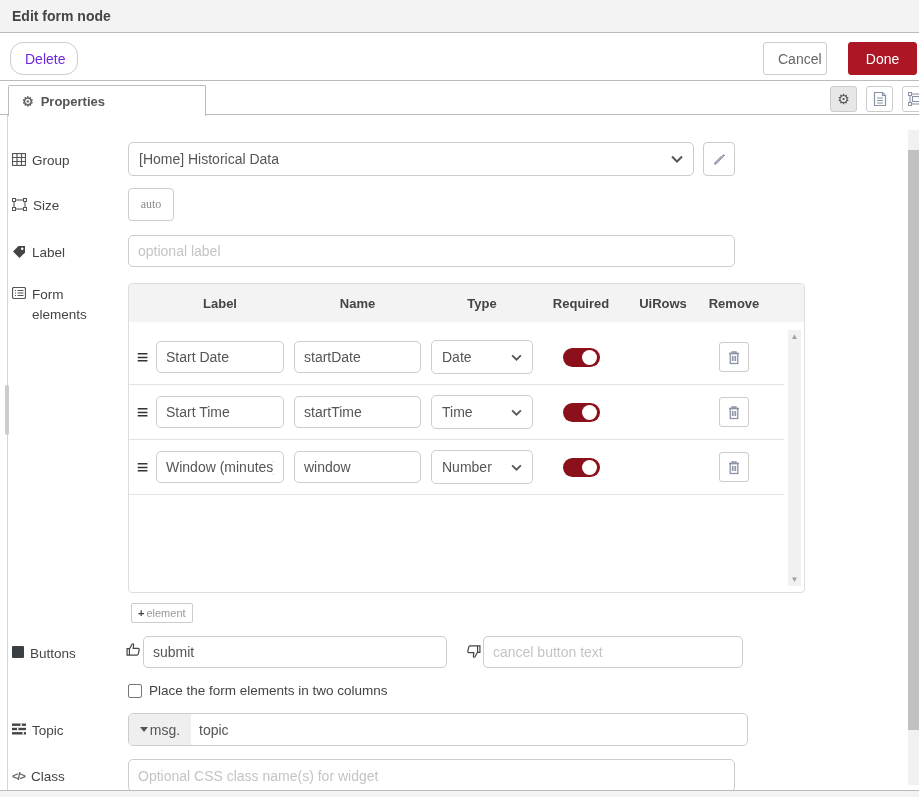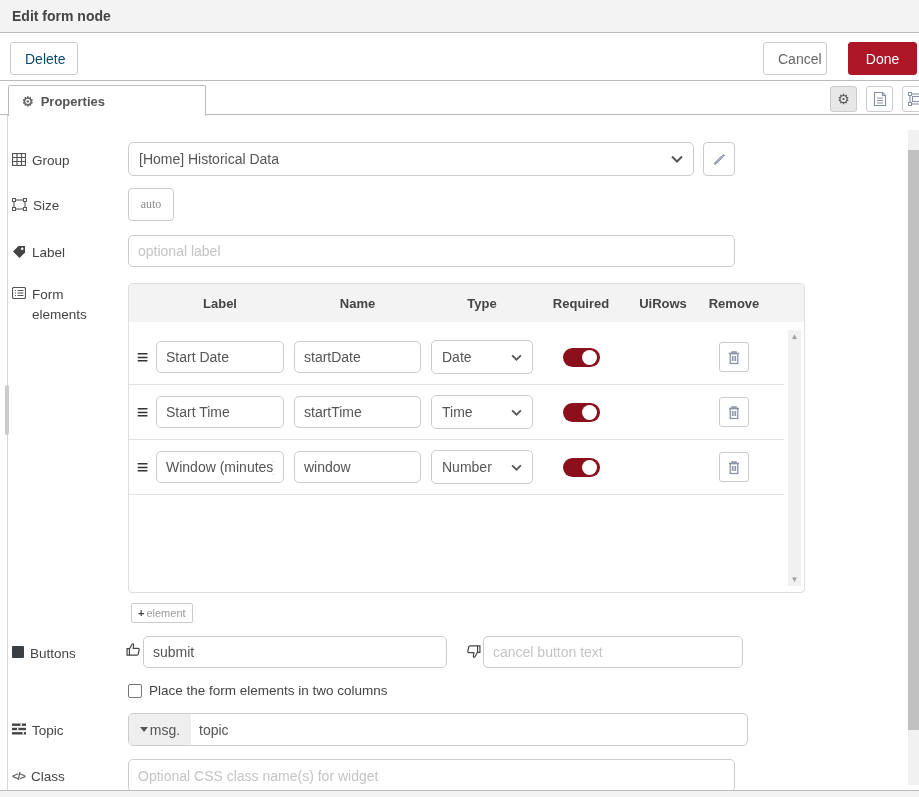--- a/index.html
+++ b/index.html
@@ -10,21 +10,21 @@
   
   .hdr { position:absolute; top:0; left:0; width:919px; height:33px;
     background:#f3f3f3; border-bottom:1px solid #bbb; }
   .hdr-title { position:absolute; left:12px; top:8px; font-size:14px; font-weight:bold; color:#444; }
 
   
   .btnrow { position:absolute; top:33px; left:0; width:919px; height:48px;
     background:#fff; border-bottom:1px solid #bbb; }
   .btn { position:absolute; top:9px; height:33px; background:#fff; border:1px solid #ccc;
     border-radius:3px; font-family:inherit; font-size:14px; cursor:pointer; padding:0 14px; }
-  .btn-delete { left:10px; width:68px; color:#0c4a6e; }
+  .btn-delete { left:10px; width:68px; color:#6d28d9;border-radius:13px; }
   .btn-cancel { left:763px; width:64px; color:#666; }
   .btn-done   { left:848px; width:69px; background:var(--accent,#AD1625);
     border-color:var(--accent,#AD1625); color:#fff; }
 
   
   .tabbar { position:absolute; top:81px; left:0; width:919px; height:34px;
     background:#fff; border-bottom:1px solid #bbb; }
   .tab { position:absolute; left:8px; top:4px; width:198px; height:31px;
     background:#fff; border:1px solid #bbb; border-bottom:none; border-radius:2px 2px 0 0;
     display:flex; align-items:center; gap:7px; padding-left:13px;

